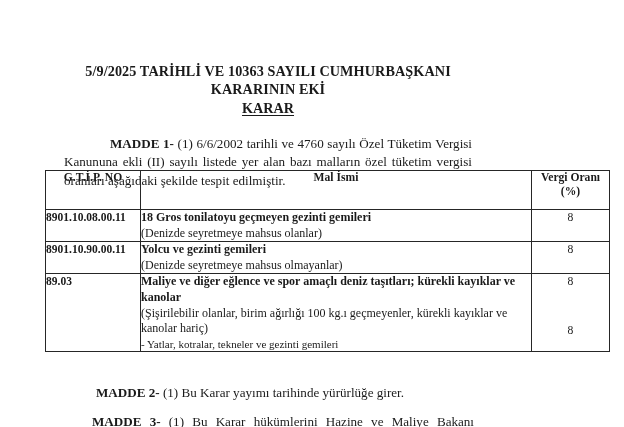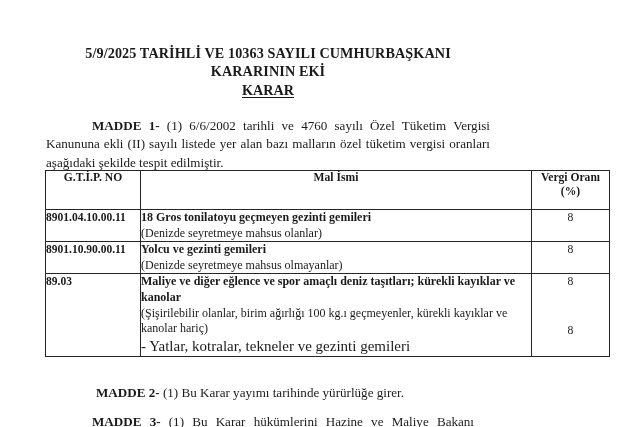--- a/index.html
+++ b/index.html
@@ -14,21 +14,21 @@
     overflow: hidden;
     font-family: "Liberation Serif", "DejaVu Serif", serif;
     color: #1a1a1a;
     -webkit-font-smoothing: antialiased;
   }
   .page {
     position: relative;
     width: 536px;
     height: 427px;
     box-sizing: border-box;
-    padding: 0;
+    padding: 18px;
   }
 
   
   .title-block {
     margin: 0;
     padding-top: 44px;
     text-align: center;
   }
   .title-line-1 {
     font-weight: bold;
@@ -120,21 +120,21 @@
     font-size: 12px;
     display: block;
   }
   .goods-sub {
     font-weight: normal;
     font-size: 12px;
     display: block;
   }
   .goods-dash {
     font-weight: normal;
-    font-size: 15px;
+    font-size: 11px;
     display: block;
   }
 
   
   tr.row-yacht td { height: 71px; }
   tr.row-yacht td.name { position: relative; }
   .rate-stack {
     display: flex;
     flex-direction: column;
     justify-content: space-between;
@@ -185,21 +185,21 @@
           <th>Mal İsmi</th>
           <th>
             <span>Vergi Oranı</span><br>
             <span>(%)</span>
           </th>
         </tr>
       </thead>
       <tbody>
 
         <tr>
-          <td class="gtip">8901.04.10.00.11</td>
+          <td class="gtip">8901.10.08.00.11</td>
           <td class="name">
             <span class="goods-main">18 Gros tonilatoyu geçmeyen gezinti gemileri</span>
             <span class="goods-sub">(Denizde seyretmeye mahsus olanlar)</span>
           </td>
           <td class="rate">8</td>
         </tr>
 
         <tr>
           <td class="gtip">8901.10.90.00.11</td>
           <td class="name">

